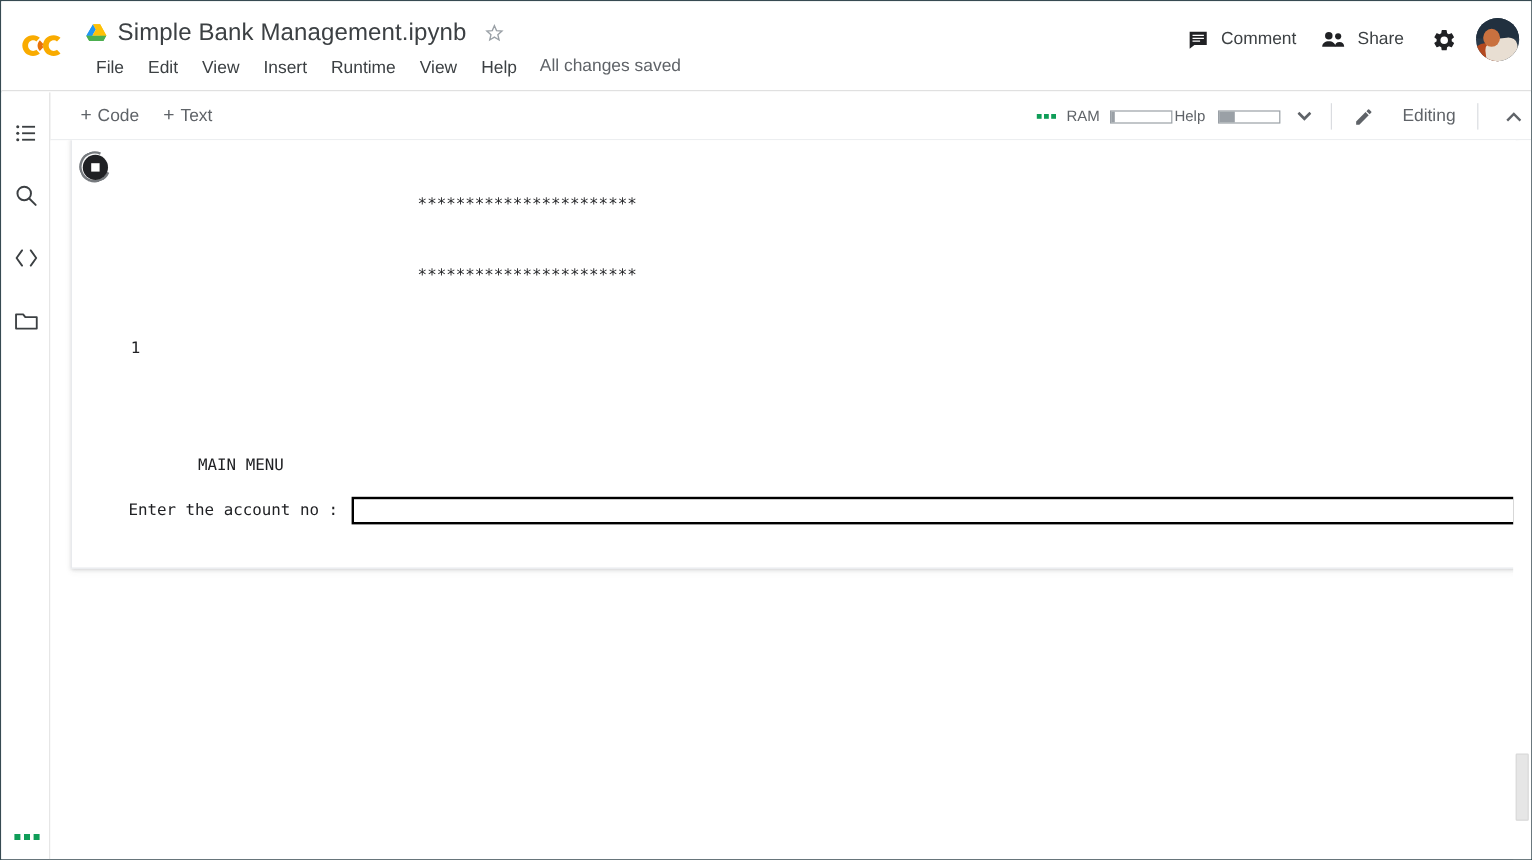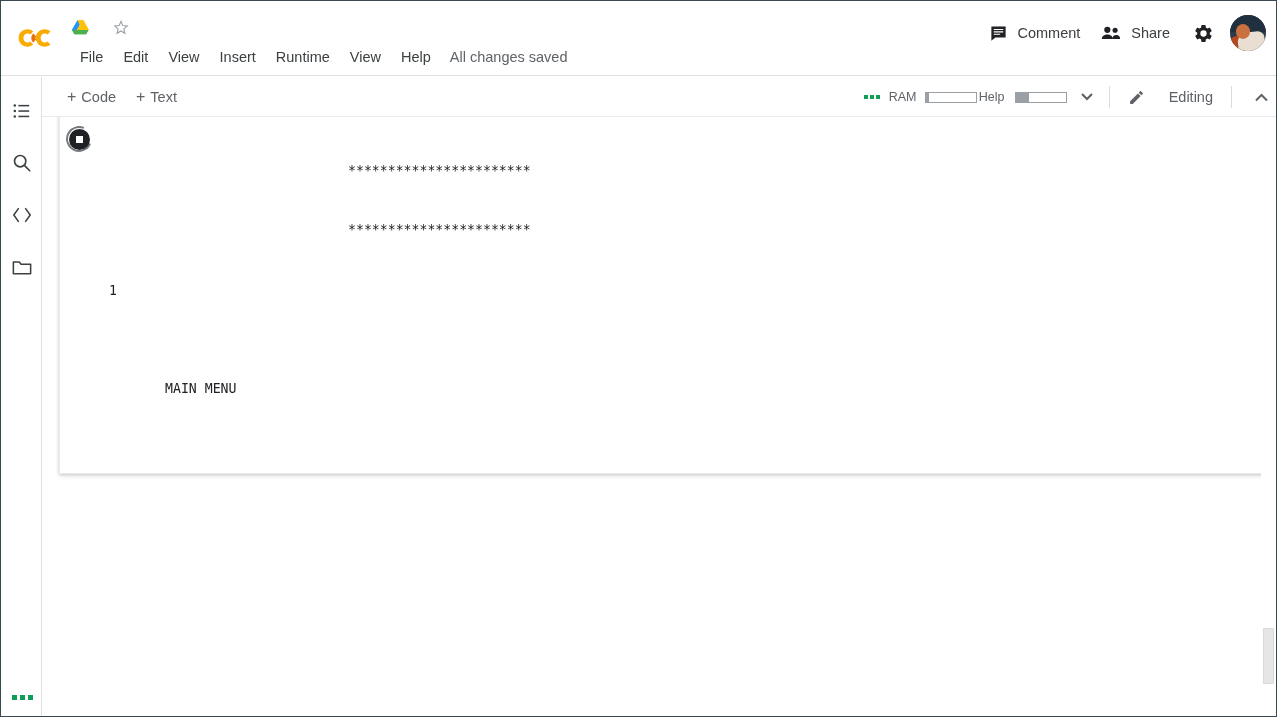--- a/index.html
+++ b/index.html
@@ -50,21 +50,21 @@
   .star-icon {
     margin-left: 14px;
     width: 18px; height: 18px;
     color: #9aa0a6;
     display: block;
   }
 
   .menu-row {
     position: absolute;
     left: 69px; top: 46px;
-    display: flex; align-items: center;
+    display: flex; 
     gap: 0px;
   }
   .menu-item {
     font-size: 14.5px;
     color: #3c4043;
     padding: 0 10px;
     line-height: 20px;
     white-space: nowrap;
     cursor: pointer;
   }
@@ -376,20 +376,21 @@
     <div class="title-row">
       <svg class="drive-icon" viewBox="0 0 24 22">
         <path d="M8.2 1.5L1 14.1h6.3l4-7z" fill="#2196f3"></path>
         <path d="M15.8 1.5H8.2l3.1 5.6 4.5 7h7z" fill="#ffc107"></path>
         <path d="M1 14.1l-.1.2 3.1 5.3h15.2l3.1-5.5z" fill="#4caf50"></path>
         <path d="M8.2 1.5l-7.2 12.6h21.6L15.8 1.5z" fill="none"></path>
         <path d="M11.3 7.1L7.3 14.1h15.1L15.8 1.5H8.2z" fill="#ffc107"></path>
         <path d="M8.2 1.5L1 14.1h6.3z" fill="#2196f3"></path>
         <path d="M1 14.1l3.1 5.5h15.2l3.1-5.5z" fill="#4caf50"></path>
       </svg>
+      <span class="doc-title">Simple Bank Management.ipynb</span>
       <svg class="star-icon" viewBox="0 0 24 24">
         <path d="M12 17.27l5.18 3.13-1.37-5.89 4.57-3.96-6.02-.52L12 4.5 9.64 10.03l-6.02.52 4.57 3.96-1.37 5.89z" fill="none" stroke="#9aa0a6" stroke-width="1.5"></path>
       </svg>
     </div>
 
     <div class="menu-row">
       <div class="menu-item">File</div>
       <div class="menu-item">Edit</div>
       <div class="menu-item">View</div>
       <div class="menu-item">Insert</div>
@@ -553,20 +554,24 @@
           
           
           
           
           
           
         </div>
         
       </div>
 
+      <div class="input-row">
+        <span class="input-label">Enter the account no : </span>
+        <input class="stdin-box" type="text" value="" style="">
+      </div>
 
     </div>
   </div>
 
   <div class="vscroll">
     <div class="vscroll-thumb"></div>
   </div>
 
 </div>
 

